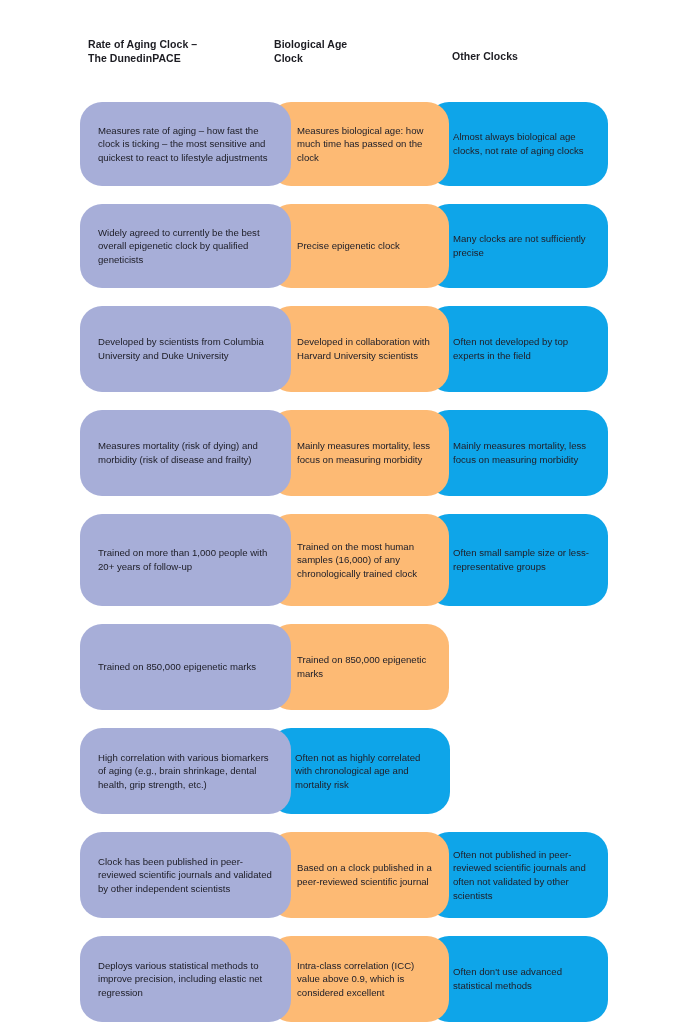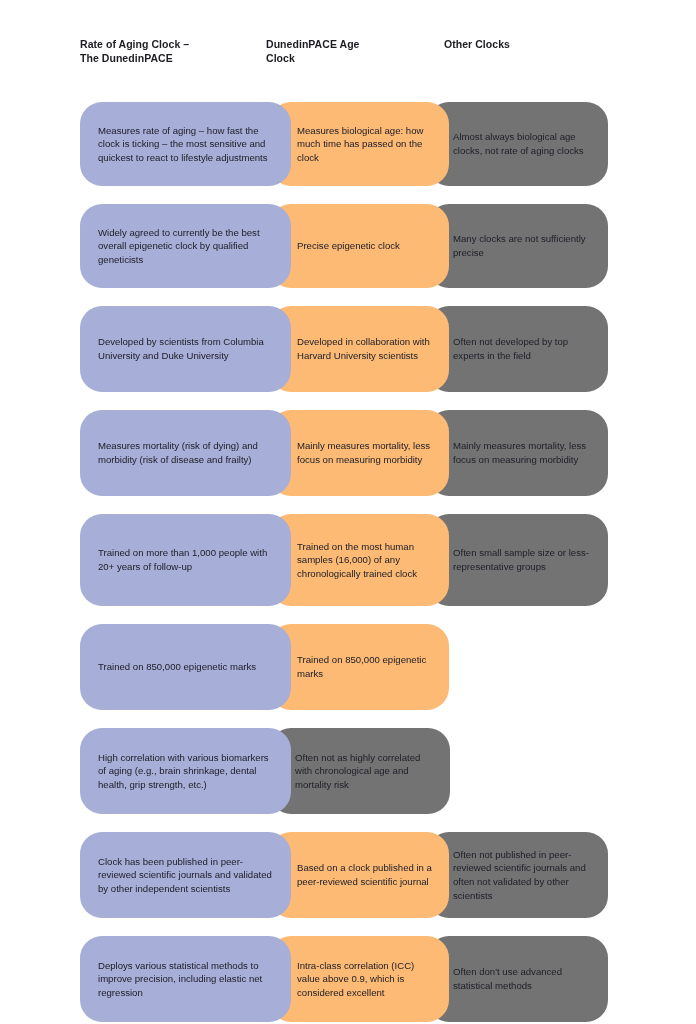--- a/index.html
+++ b/index.html
@@ -19,39 +19,39 @@
   .sheet {
     position: relative;
     width: 696px;
     height: 1024px;
     background: #ffffff;
   }
 
   
   .header-row {
     position: absolute;
-    left: 80px;
+    left: 88px;
     top: 38px;
     width: 528px;
     display: flex;
     align-items: flex-start;
   }
   .header-cell {
     font-size: 10.5px;
     font-weight: bold;
     line-height: 1.3;
     color: #1c1c22;
     letter-spacing: 0.05px;
     padding-right: 10px;
     box-sizing: border-box;
     white-space: pre-line;
   }
   .hc-1 { width: 186px; }
   .hc-2 { width: 178px; }
-  .hc-3 { width: 164px; }
+  .hc-3 { width: 164px; margin-top: 12px; }
 
   
   .grid {
     position: absolute;
     left: 80px;
     top: 102px;
     width: 528px;
   }
 
   .row {
@@ -91,41 +91,41 @@
     background: #fdba74;
     border-radius: 22px;
     padding: 14px 16px 14px 28px;
     margin-left: -22px;
     z-index: 2;
   }
 
   
   .col-3 {
     width: 181px;
-    background: #737373;
+    background: #0ea5e9;
     border-radius: 22px;
     padding: 14px 16px 14px 26px;
     margin-left: -22px;
     z-index: 1;
   }
 
   
   .h-84  { min-height: 84px; }
   .h-86  { min-height: 86px; }
   .h-92  { min-height: 92px; }
 </style>
 </head>
 <body>
 
 <div class="sheet">
 
   <div class="header-row">
     <div class="header-cell hc-1">Rate of Aging Clock –
 The DunedinPACE</div>
-    <div class="header-cell hc-2">DunedinPACE Age
+    <div class="header-cell hc-2">Biological Age
 Clock</div>
     <div class="header-cell hc-3">Other Clocks</div>
   </div>
 
   <div class="grid">
 
     <div class="row">
       <div class="cell col-1 h-84">
         <span class="cell-text">Measures rate of aging – how fast the clock is ticking – the most sensitive and quickest to react to lifestyle adjustments</span>
       </div>

